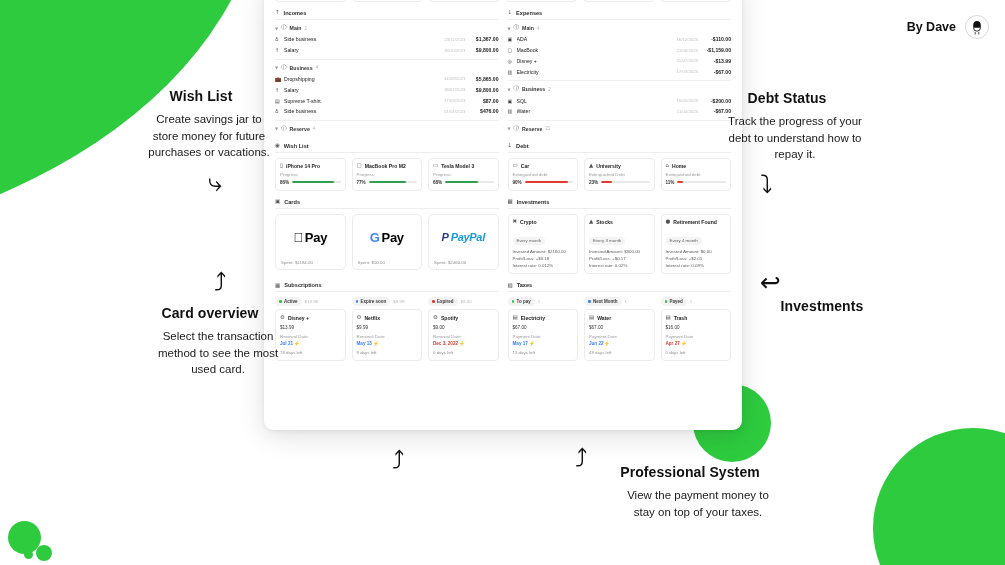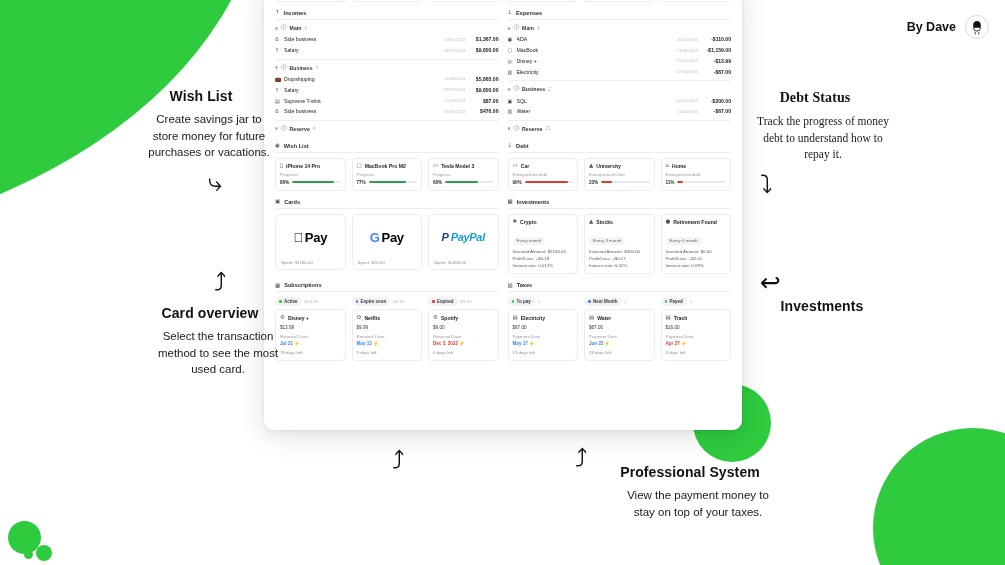--- a/index.html
+++ b/index.html
@@ -25,21 +25,21 @@
   #dot-c { left:24px; top:550px; width:9px;  height:9px; }
 
   
   .ann { position:absolute; text-align:center; color:#111; }
   .ann h3 { font-size:14px; font-weight:bold; letter-spacing:.1px; margin-bottom:7px; }
   .ann p  { font-size:11.5px; line-height:1.45; color:#1a1a1a;margin-left:16px; }
   .arrow  { position:absolute; font-size:25px; line-height:1; color:#111; font-family:"DejaVu Sans", sans-serif; }
 
   #ann-wish   { left:128px; top:88px;  width:146px; }
   #arrow-wish { left:208px; top:170px; }
-  #ann-debt   { left:740px; top:90px;  width:150px;font-family:Liberation Serif, serif; }
+  #ann-debt   { left:712px; top:90px;  width:150px; }
   #arrow-debt { left:760px; top:172px; }
   #ann-card   { left:140px; top:305px; width:140px; }
   #arrow-card { left:214px; top:270px; }
   #ann-inv    { left:742px; top:298px; width:160px; }
   #arrow-inv  { left:760px; top:270px; }
   #ann-sub    { left:265px; top:464px; width:175px; }
   #arrow-sub  { left:392px; top:448px; }
   #ann-pro    { left:600px; top:464px; width:180px; }
   #arrow-pro  { left:575px; top:446px; }
 
@@ -569,21 +569,21 @@
   </div>
 
   <div class="ann" id="ann-wish">
     <h3>Wish List</h3>
     <p>Create savings jar to store money for future purchases or vacations.</p>
   </div>
   <div class="arrow" id="arrow-wish">⤷</div>
 
   <div class="ann" id="ann-debt">
     <h3>Debt Status</h3>
-    <p>Track the progress of money debt to understand how to repay it.</p>
+    <p>Track the progress of your debt to understand how to repay it.</p>
   </div>
   <div class="arrow" id="arrow-debt">⤵</div>
 
   <div class="ann" id="ann-card">
     <h3>Card overview</h3>
     <p>Select the transaction method to see the most used card.</p>
   </div>
   <div class="arrow" id="arrow-card">⤴</div>
 
   <div class="ann" id="ann-inv">

